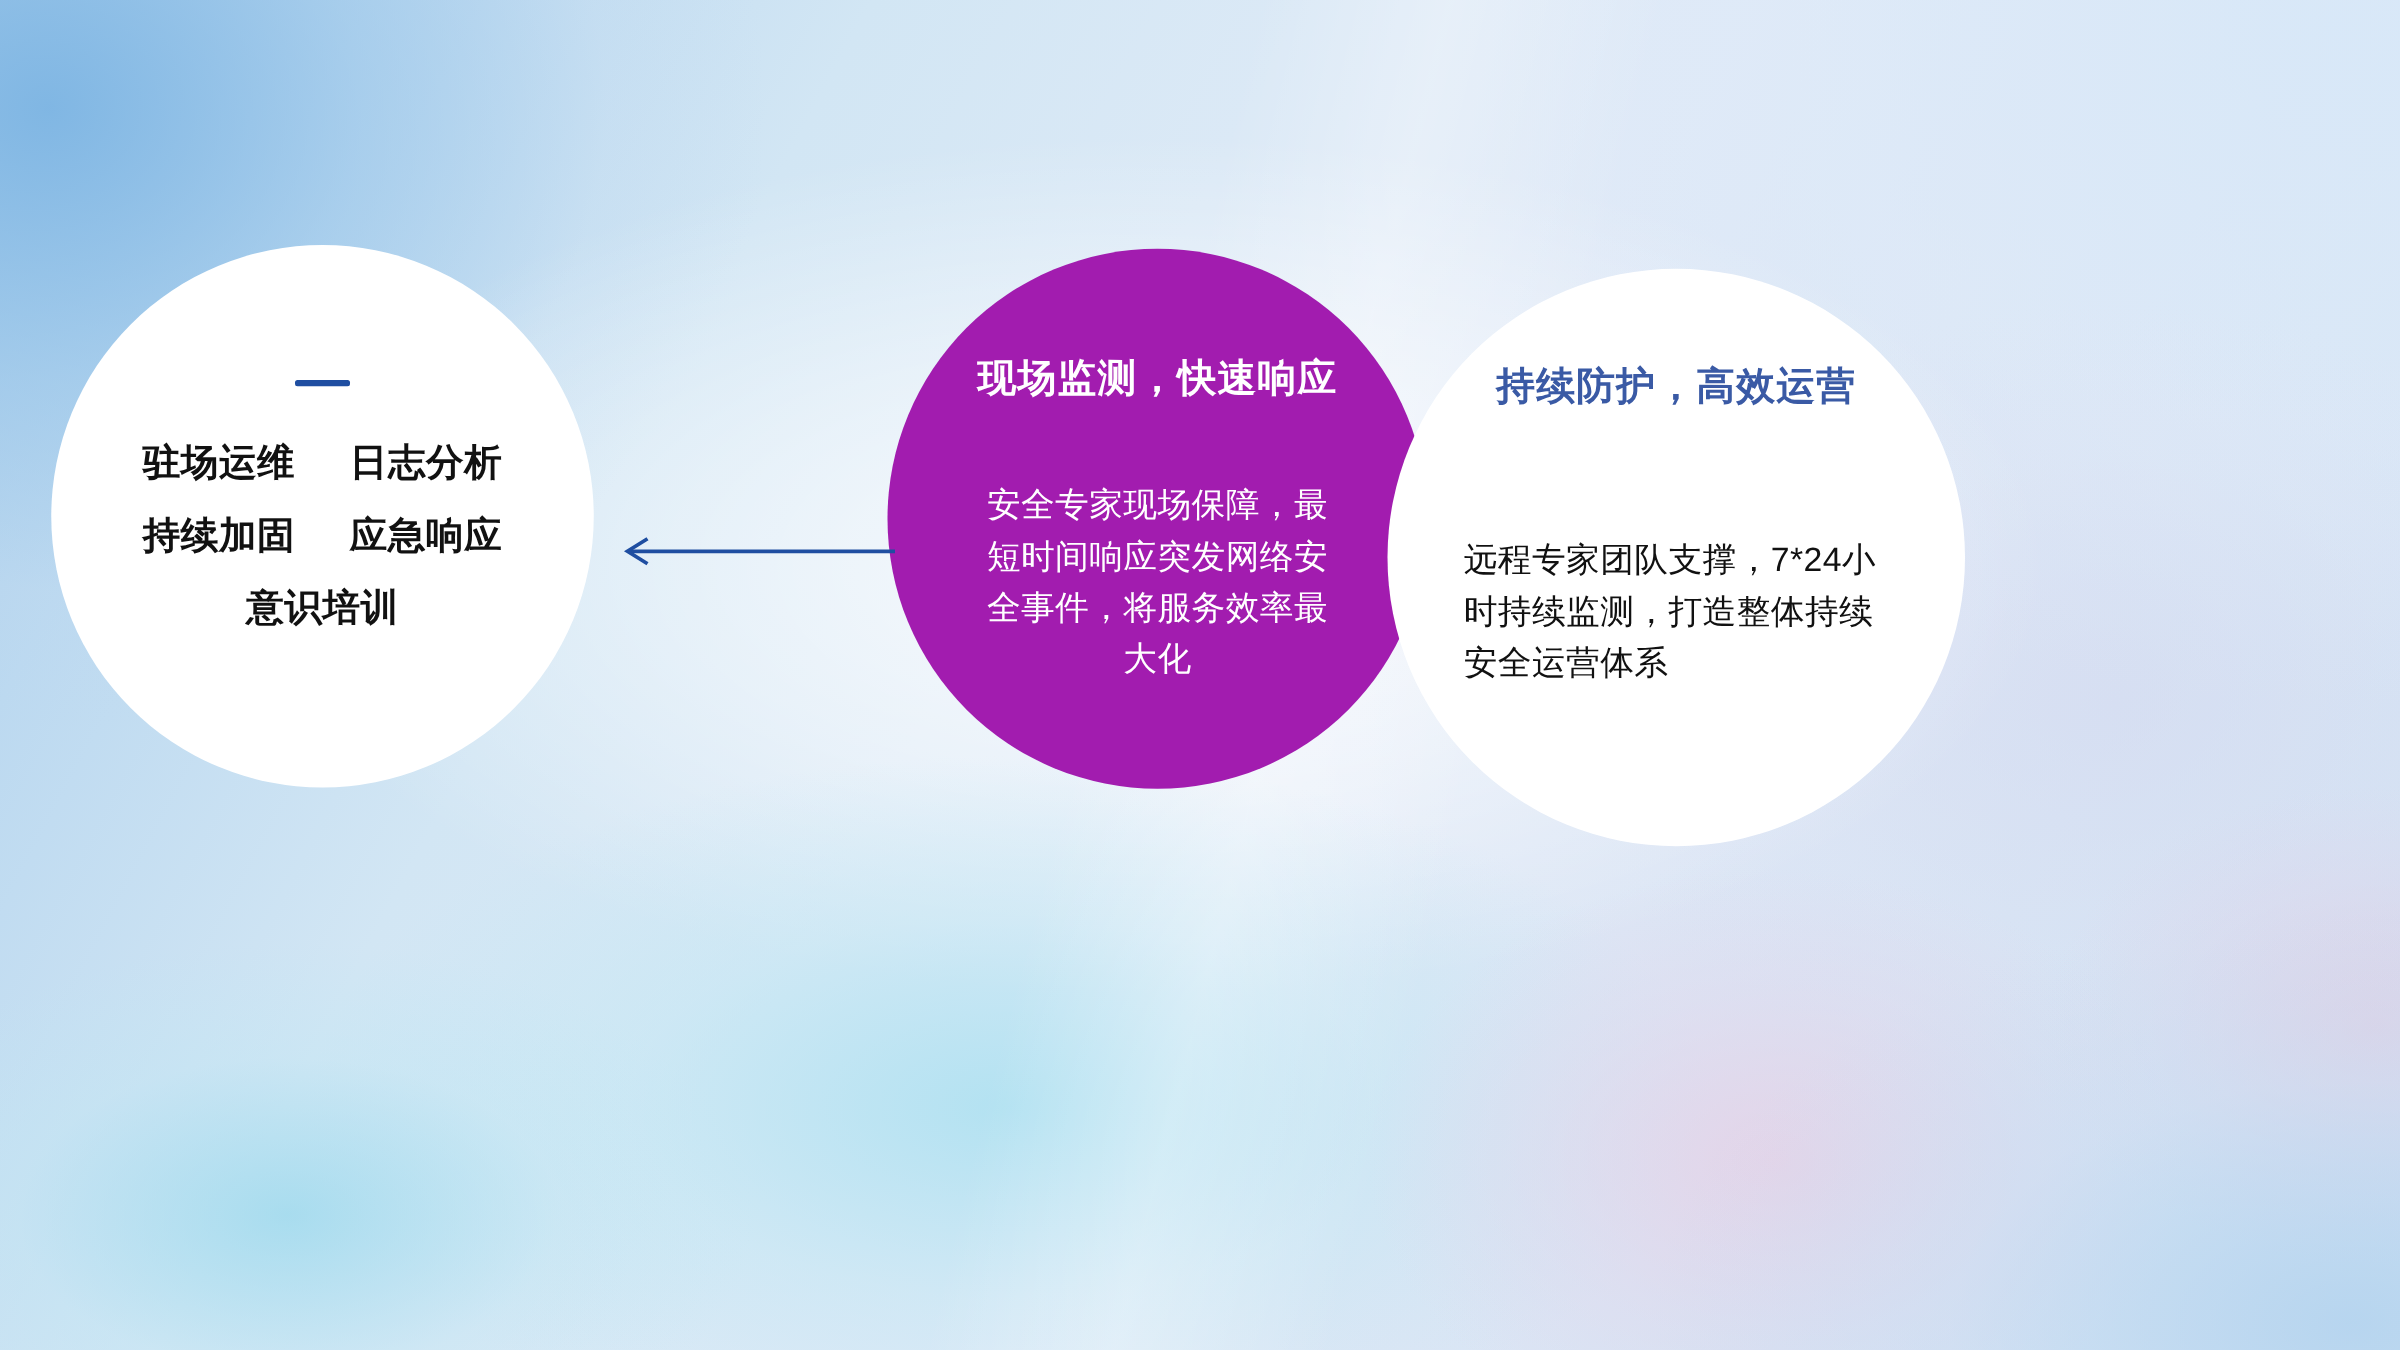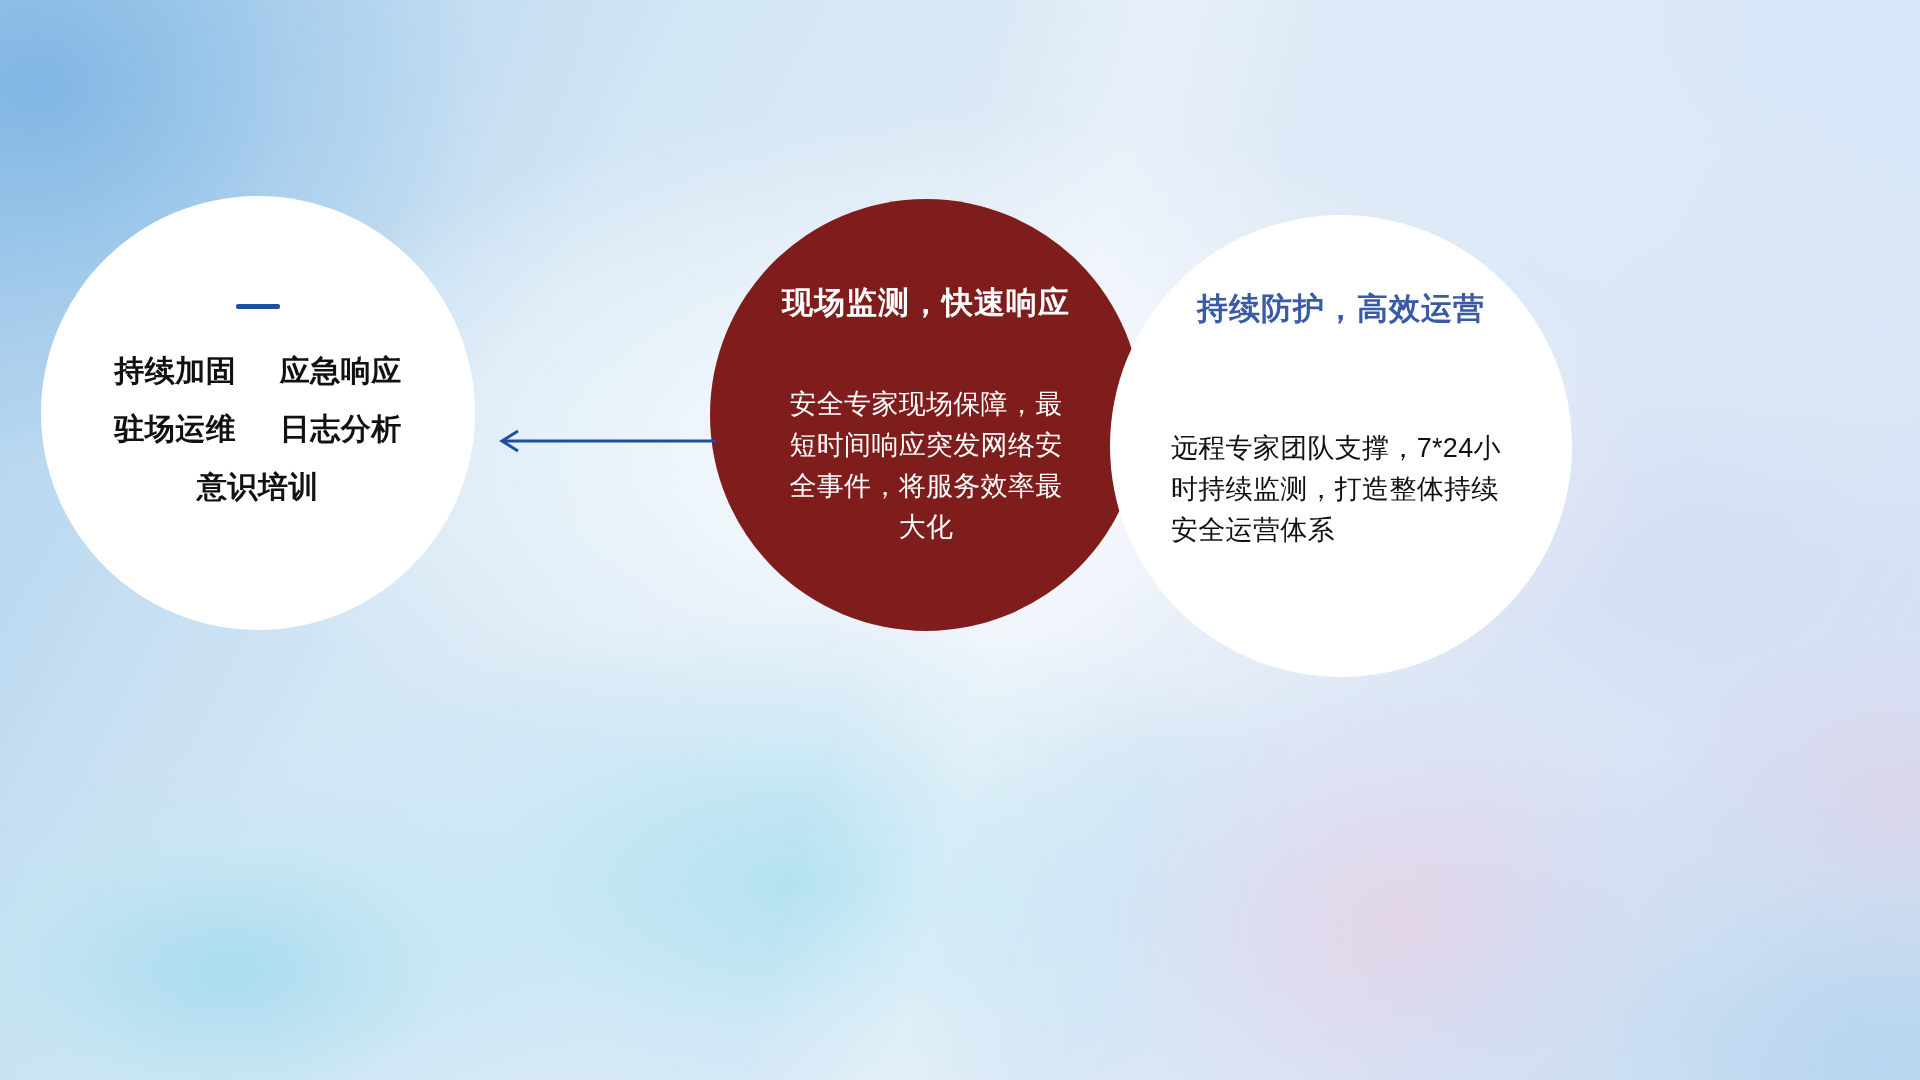--- a/index.html
+++ b/index.html
@@ -151,21 +151,21 @@
   }
   .left-line:last-child { margin-bottom: 0; }
   .left-line .gap { display: inline-block; width: 26px; }
 
   
   #circle-middle {
     left: 710px;
     top: 199px;
     width: 432px;
     height: 432px;
-    background: #7f1d1d;
+    background: #a21caf;
     z-index: 2;
     justify-content: flex-start;
     padding-top: 88px;
   }
 
   #circle-middle .c-title {
     font-size: 31px;
     font-weight: 700;
     color: #ffffff;
     letter-spacing: 1px;
@@ -240,32 +240,32 @@
   <div class="bg-layer bg-glow-cyan2"></div>
   <div class="bg-layer bg-glow-pink"></div>
   <div class="bg-layer bg-glow-pink2"></div>
   <div class="bg-layer bg-glow-blue-bottomright"></div>
   <div class="bg-layer bg-streak"></div>
 
   <div class="circle" id="circle-left">
     <div class="divider"></div>
 
     <div class="left-line">
+      <span>驻场运维</span>
+      <span class="gap"></span>
+      <span>日志分析</span>
+    </div>
+
+    <div class="left-line">
       <span>持续加固</span>
       <span class="gap"></span>
       <span>应急响应</span>
     </div>
 
     <div class="left-line">
-      <span>驻场运维</span>
-      <span class="gap"></span>
-      <span>日志分析</span>
-    </div>
-
-    <div class="left-line">
       <span>意识培训</span>
     </div>
   </div>
 
   <svg id="connector-arrow" viewBox="0 0 230 42">
     <line x1="228" y1="21" x2="16" y2="21" stroke="#1f4ea1" stroke-width="3"></line>
     <polyline points="30,11 14,21 30,31" fill="none" stroke="#1f4ea1" stroke-width="3" stroke-linejoin="miter" stroke-linecap="butt"></polyline>
   </svg>
 
   <div class="circle" id="circle-middle">

